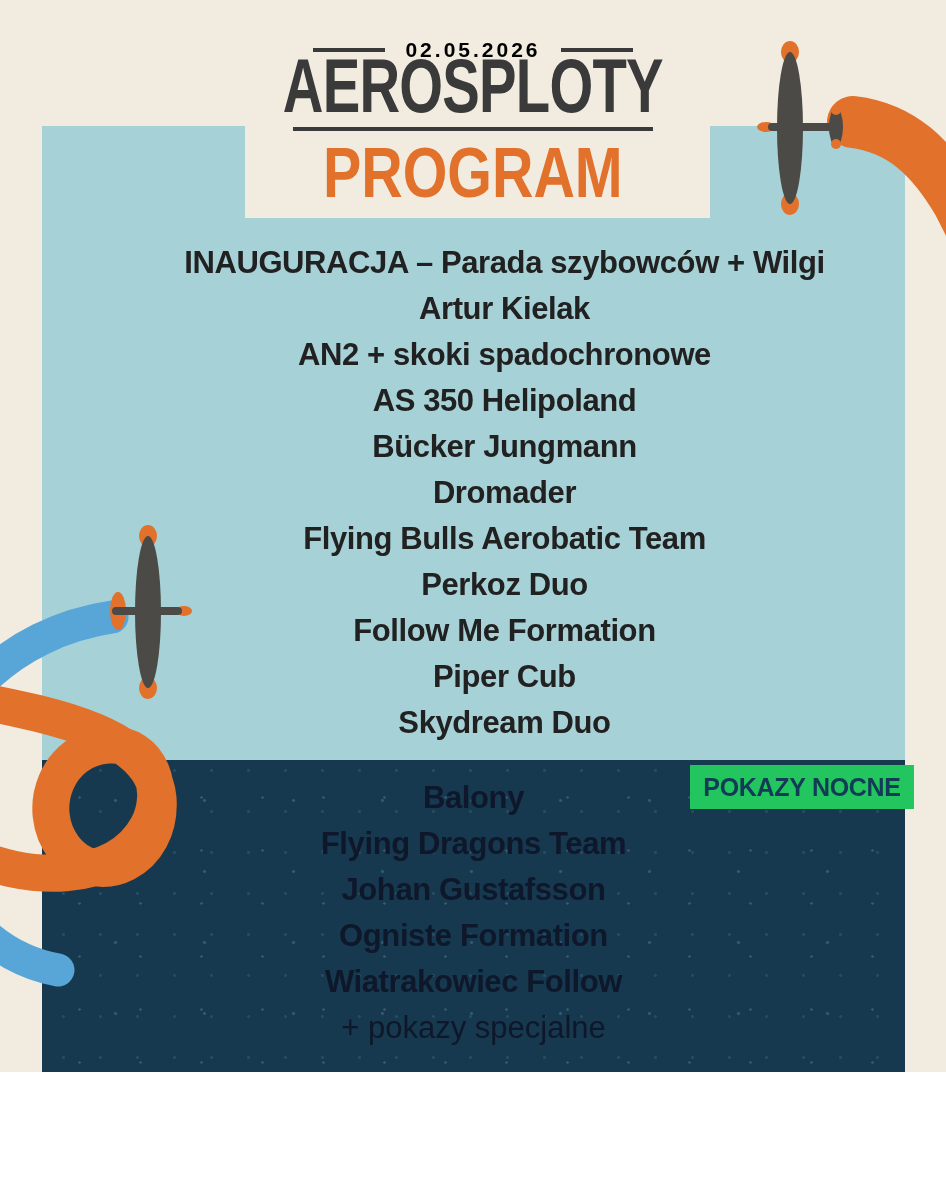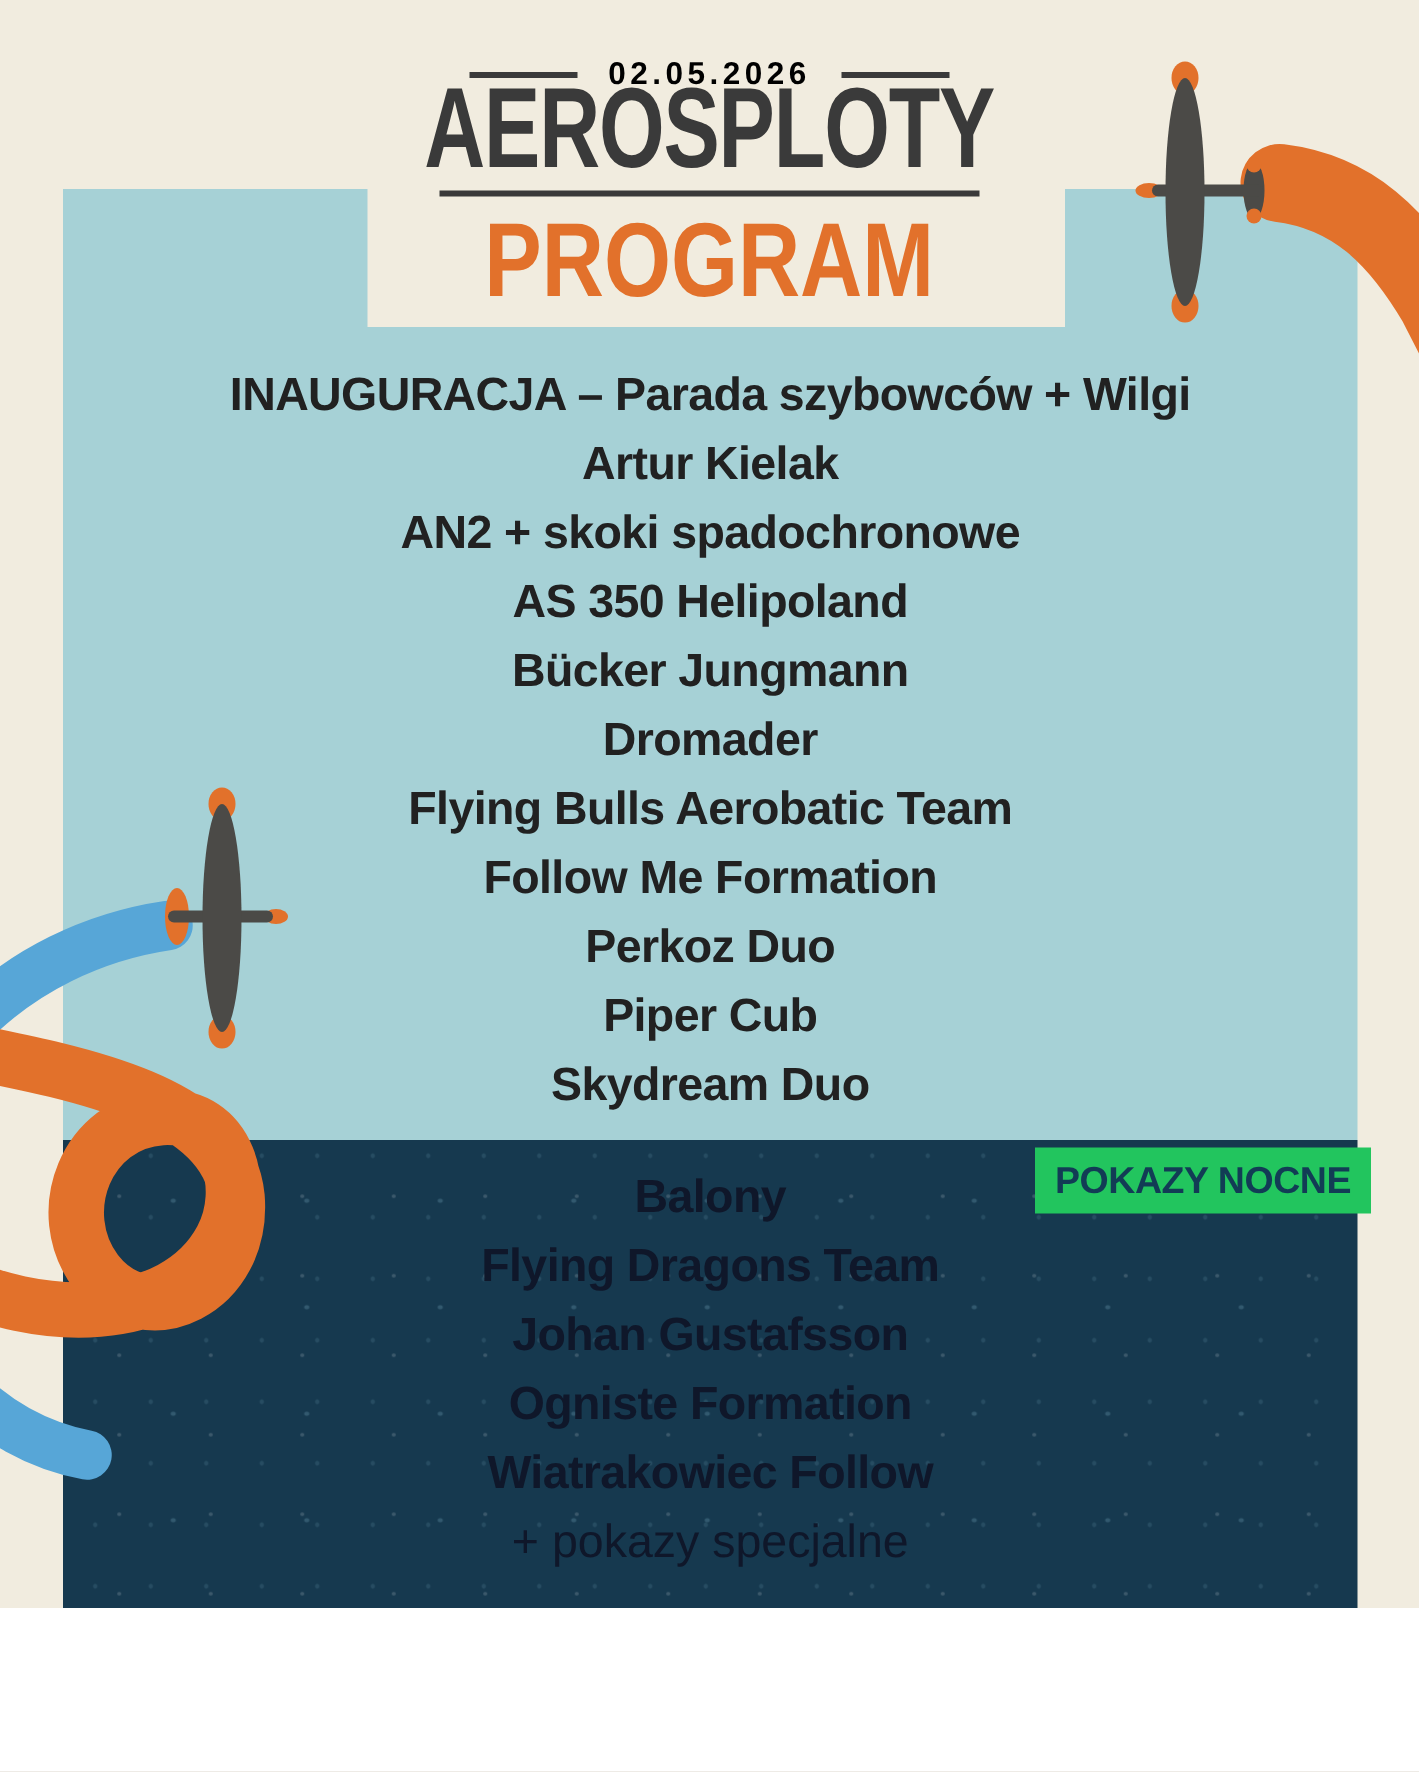--- a/index.html
+++ b/index.html
@@ -27,21 +27,21 @@
   .header{position:absolute;left:0;top:0;width:946px;text-align:center;z-index:4;}
   .date-row{position:absolute;left:0;top:38px;width:946px;display:flex;align-items:center;justify-content:center;gap:20px;}
   .date-line{width:72px;height:4px;background:#3a3a3a;}
   .date-text{font-size:21px;font-weight:700;letter-spacing:3px;color:#000000;}
   .title{position:absolute;left:0;top:48px;width:946px;font-size:76px;font-weight:700;color:#3a3a3a;line-height:76px;letter-spacing:-1px;}
   .title span{display:inline-block;transform:scaleX(0.74);transform-origin:50% 50%;}
   .title-underline{position:absolute;left:293px;top:127px;width:360px;height:4px;background:#3a3a3a;}
   .subtitle{position:absolute;left:0;top:138px;width:946px;font-size:70px;font-weight:700;color:#e2712b;line-height:70px;}
   .subtitle span{display:inline-block;transform:scaleX(0.82);transform-origin:50% 50%;}
   
-  .day-list{position:absolute;left:42px;top:240px;width:863px;text-align:center;z-index:5;}
+  .day-list{position:absolute;left:42px;top:240px;width:863px;text-align:center;z-index:5;padding-left:31px;}
   .day-list .item{font-size:31px;font-weight:700;color:#212121;line-height:46px;letter-spacing:-0.4px;}
   .night-list{position:absolute;left:42px;top:775px;width:863px;text-align:center;z-index:5;}
   .night-list .item{font-size:31px;font-weight:700;color:#0f172a;line-height:46px;letter-spacing:-0.4px;text-align:center;}
   .night-list .item.light{font-weight:400;letter-spacing:0;}
   .badge{
     position:absolute;left:690px;top:765px;width:224px;height:44px;background:#22c55e;z-index:6;
     display:flex;align-items:center;justify-content:center;
     font-size:25px;font-weight:700;color:#123c55;letter-spacing:-0.3px;
   }
   
@@ -97,22 +97,22 @@
   </div>
 
   <div class="day-list">
     <div class="item">INAUGURACJA – Parada szybowców + Wilgi</div>
     <div class="item">Artur Kielak</div>
     <div class="item">AN2 + skoki spadochronowe</div>
     <div class="item">AS 350 Helipoland</div>
     <div class="item">Bücker Jungmann</div>
     <div class="item">Dromader</div>
     <div class="item">Flying Bulls Aerobatic Team</div>
+    <div class="item">Perkoz Duo</div>
     <div class="item">Follow Me Formation</div>
-    <div class="item">Perkoz Duo</div>
     <div class="item">Piper Cub</div>
     <div class="item">Skydream Duo</div>
   </div>
 
   <div class="badge">POKAZY NOCNE</div>
   <div class="night-list">
     <div class="item">Balony</div>
     <div class="item">Flying Dragons Team</div>
     <div class="item">Johan Gustafsson</div>
     <div class="item">Ogniste Formation</div>

